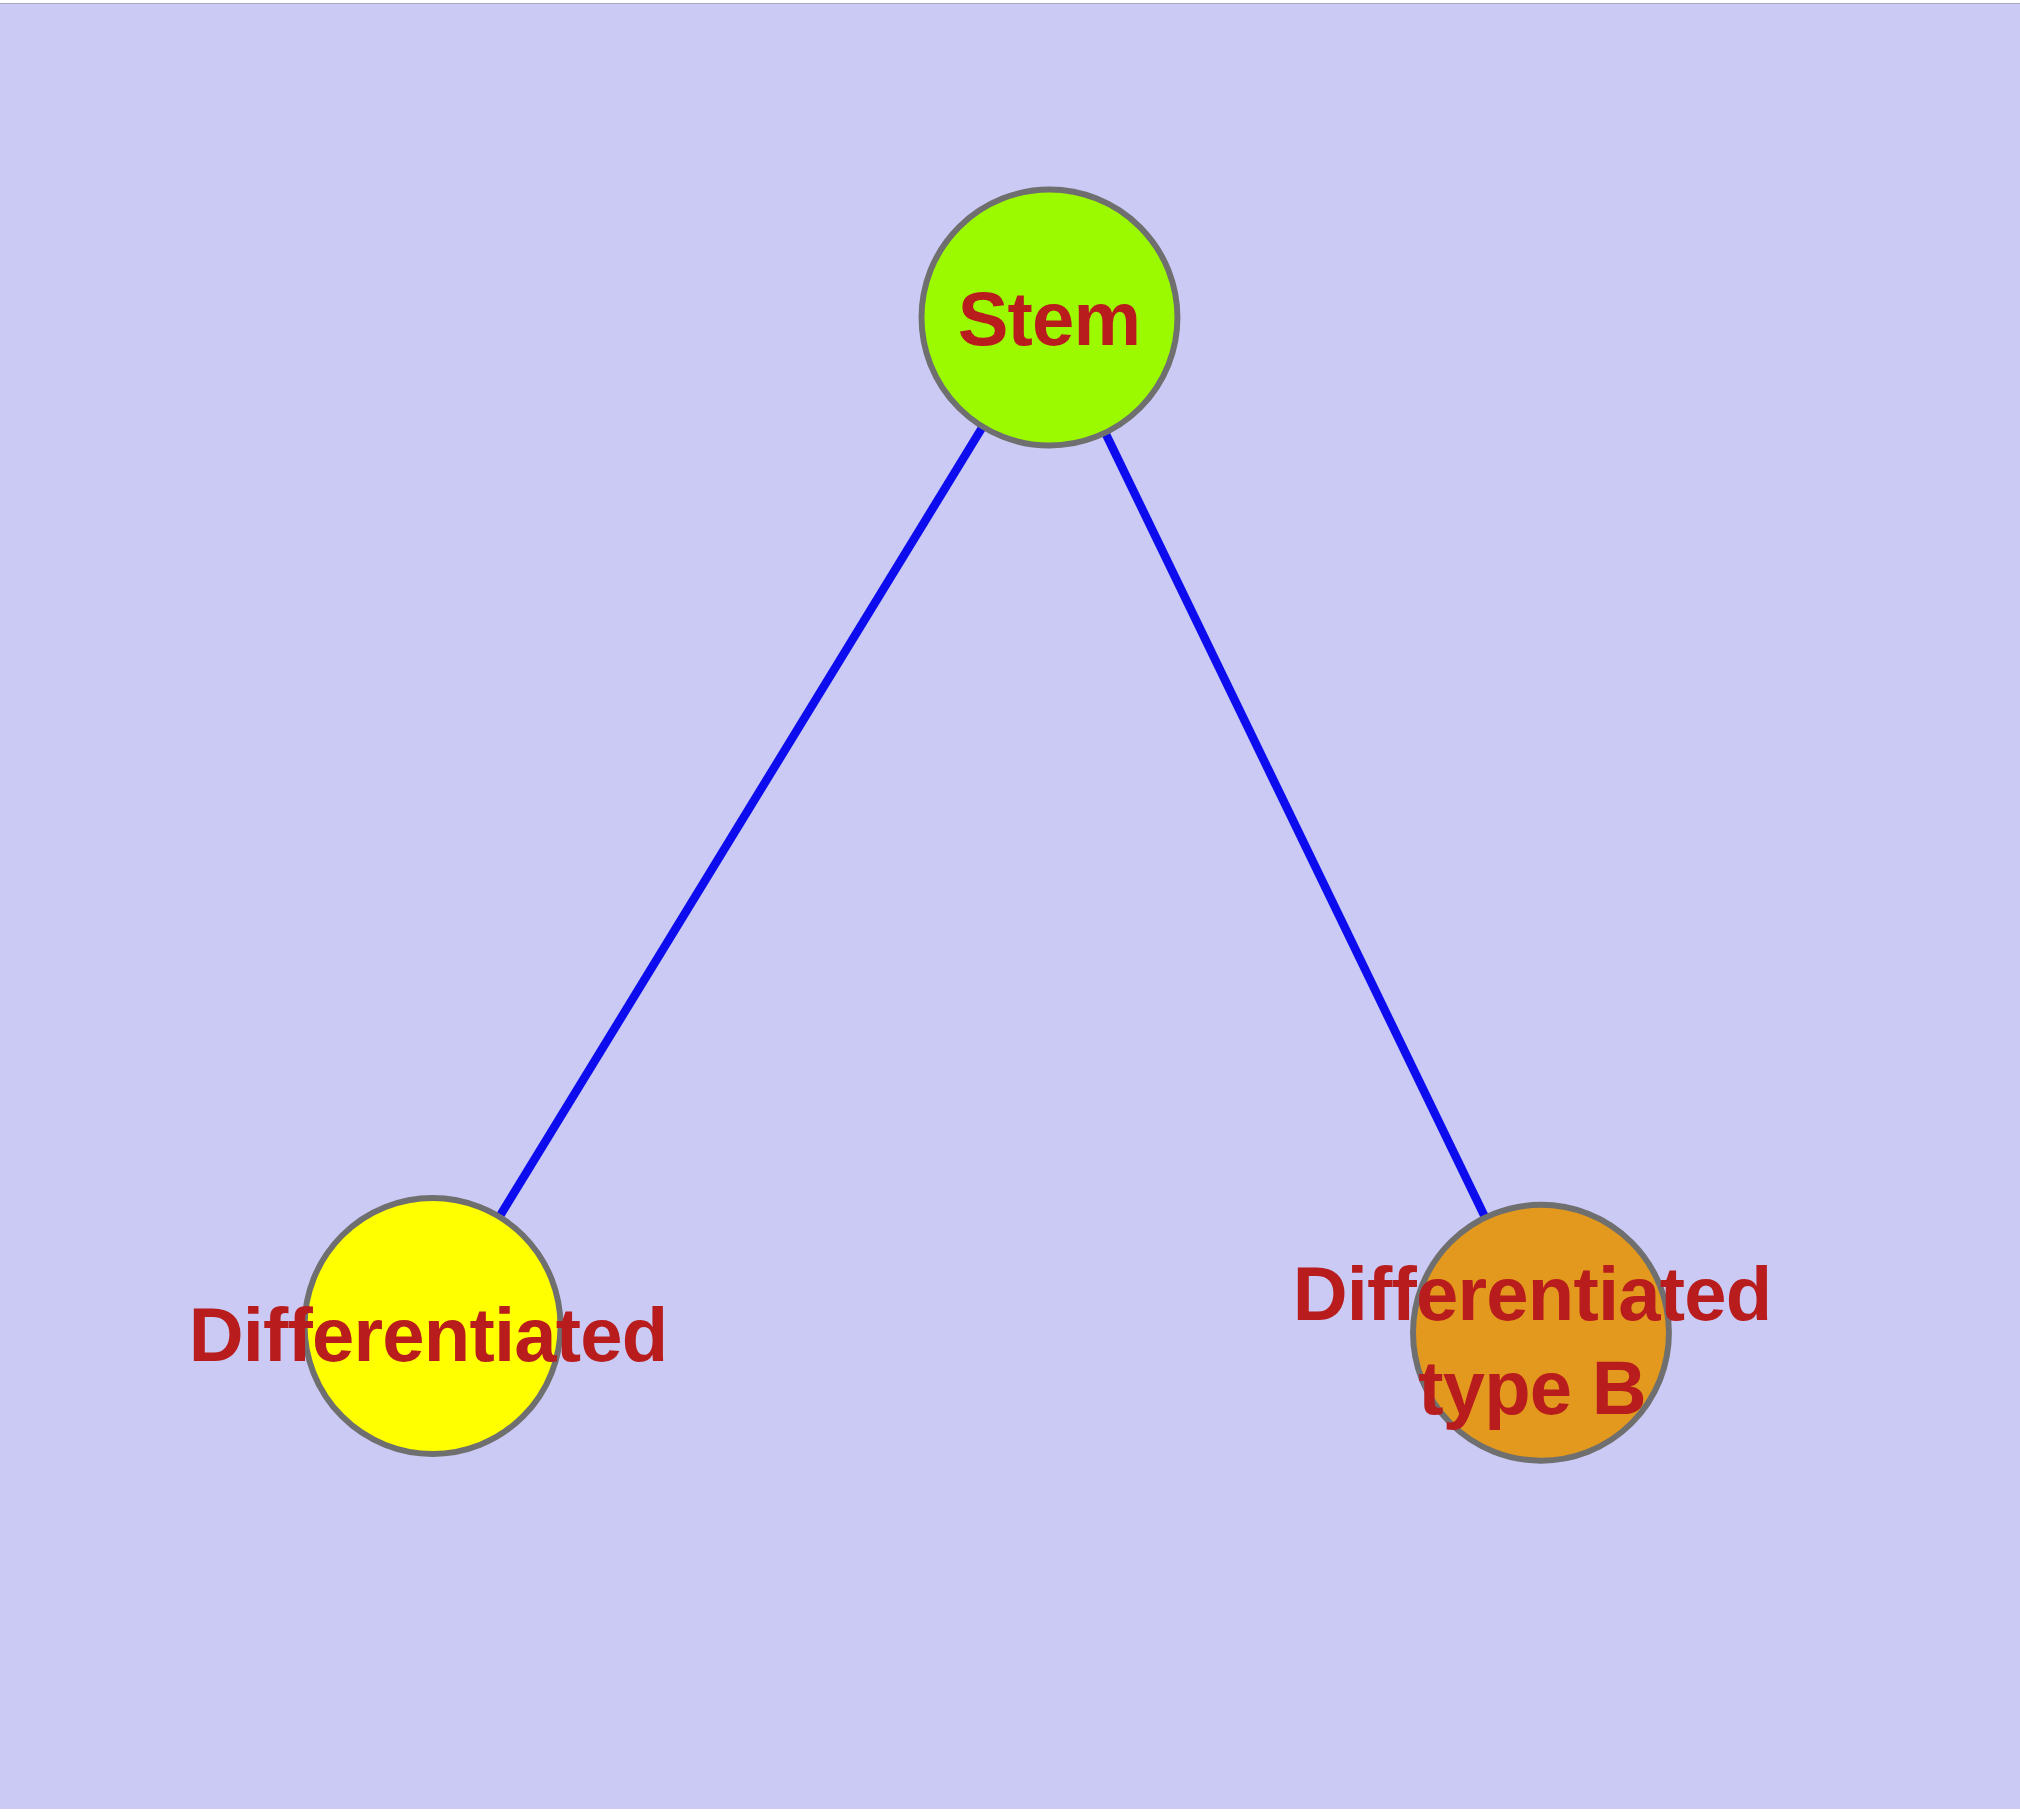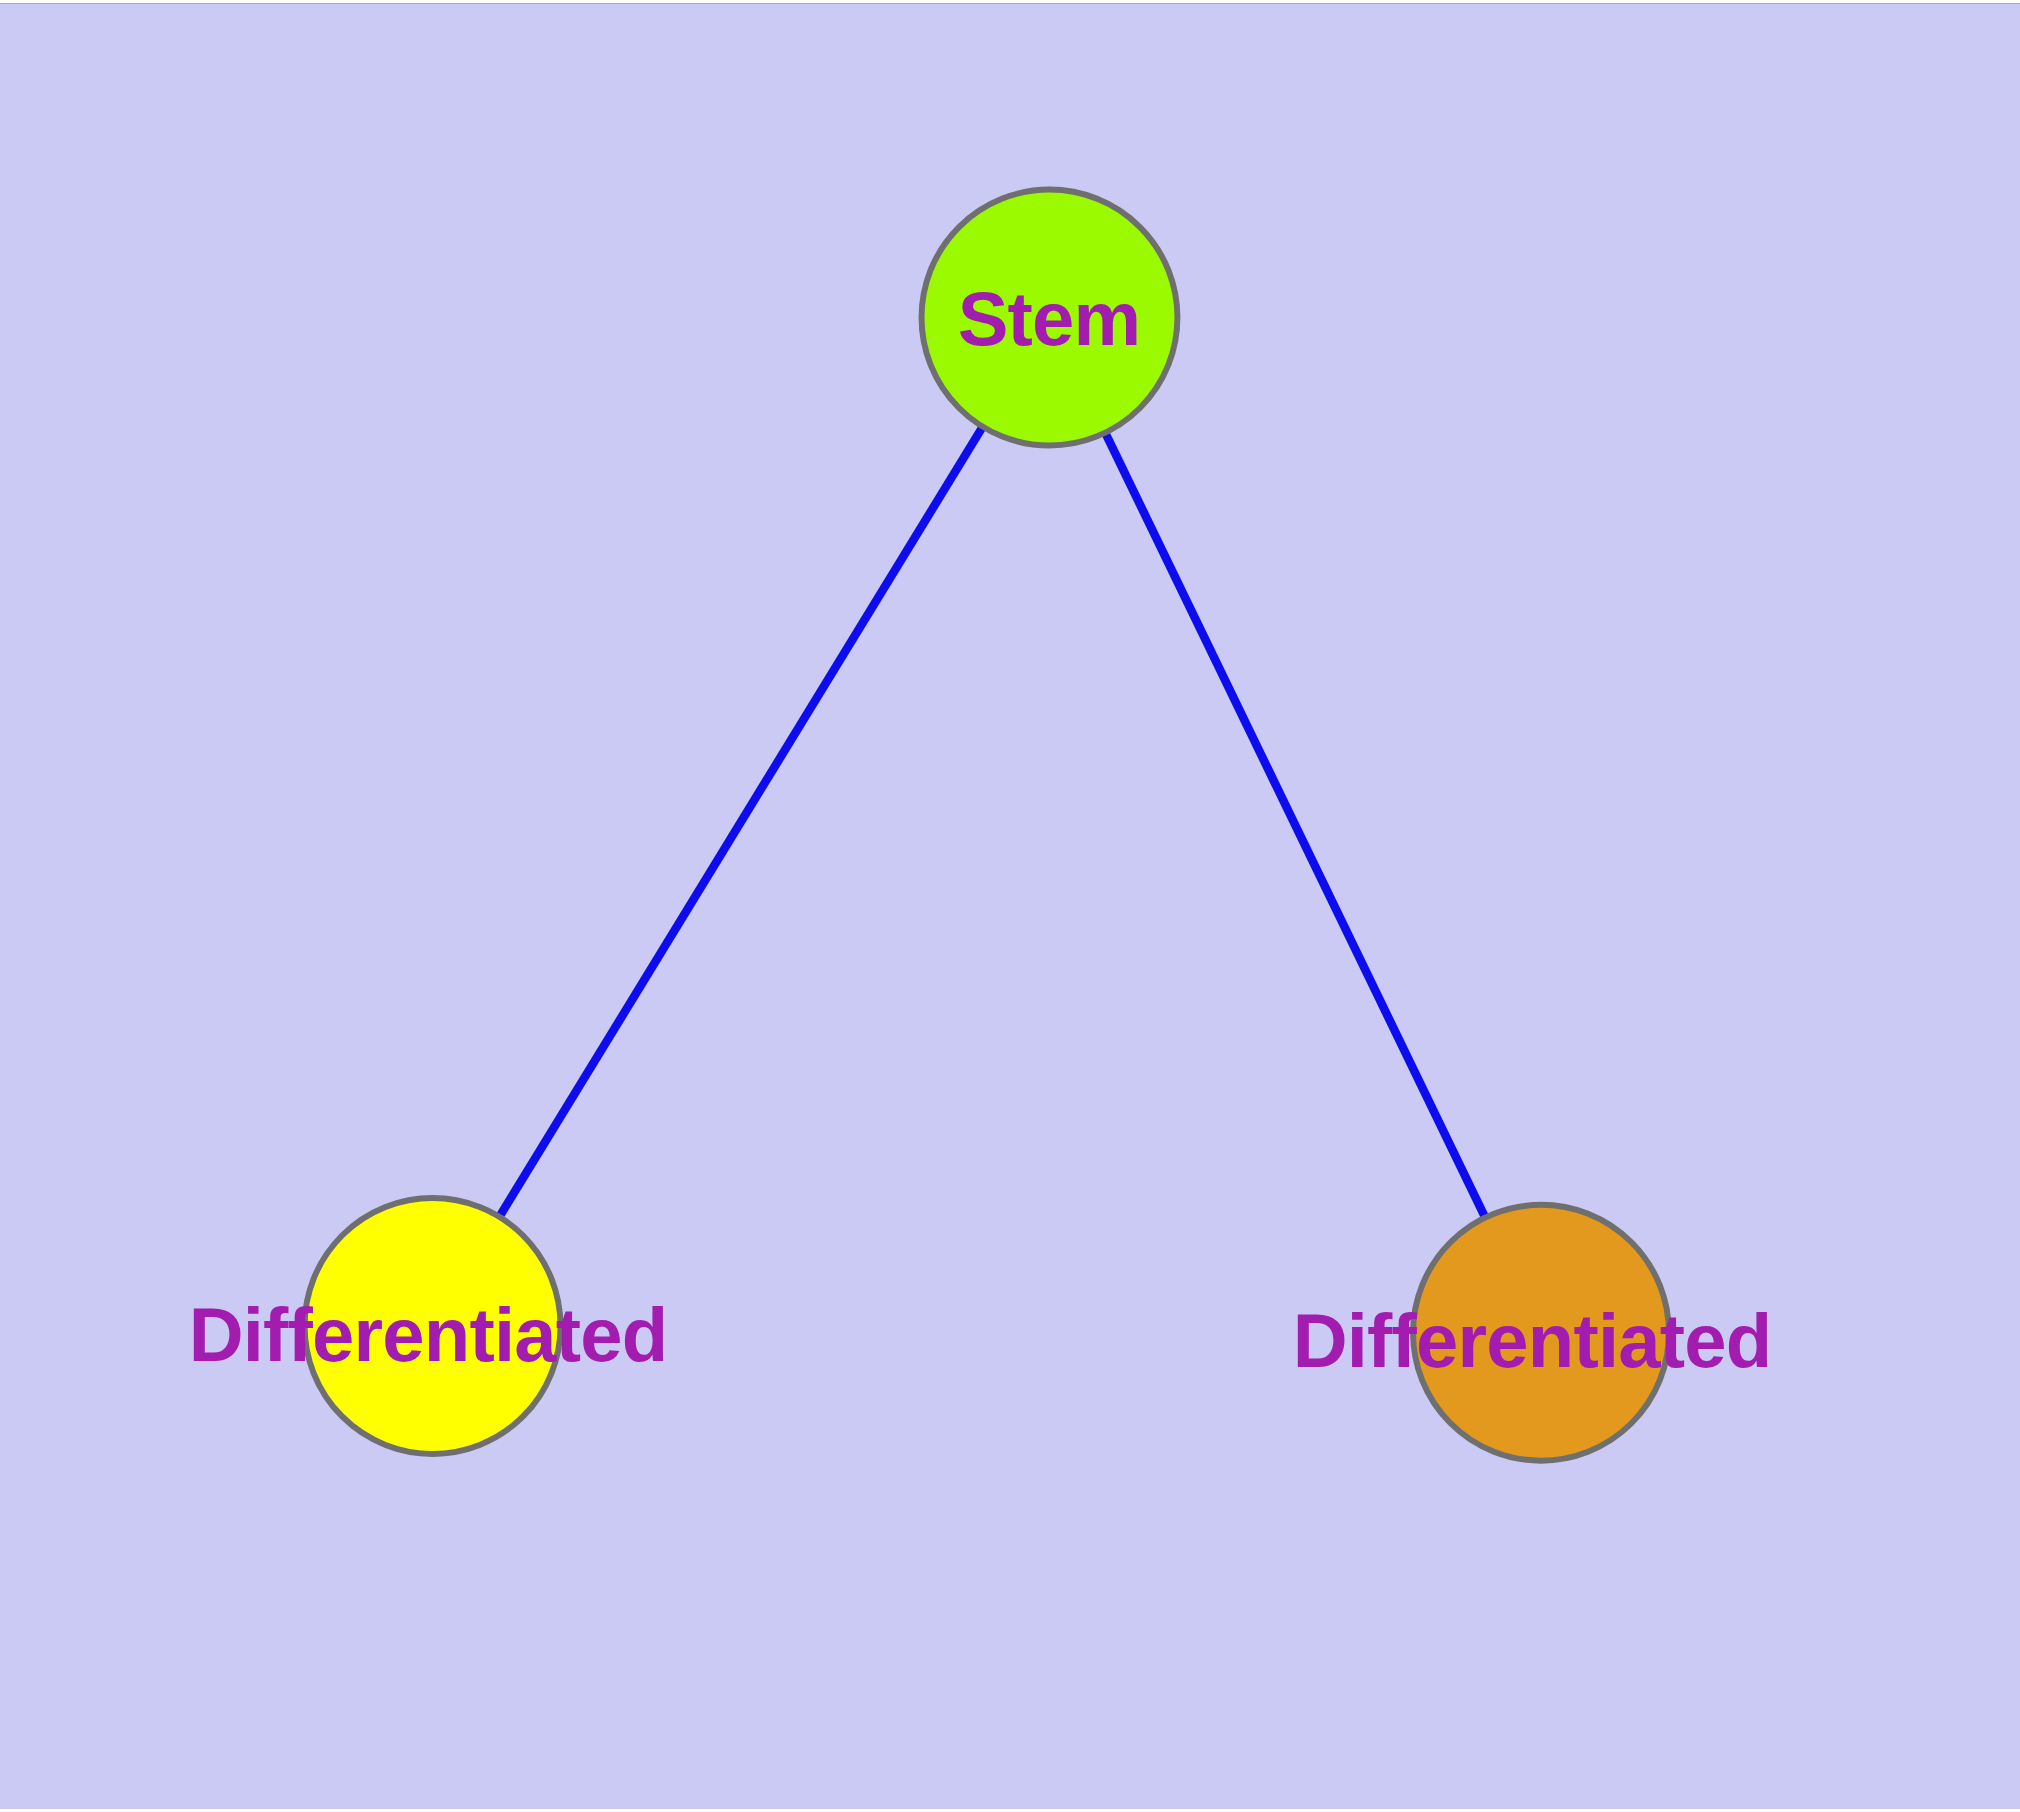--- a/index.html
+++ b/index.html
@@ -34,21 +34,21 @@
   }
   .node-circle {
     stroke-width: 7px;
   }
   .label {
     position: absolute;
     transform: translate(-50%, -50%);
     font-weight: 700;
     font-size: 76px;
     line-height: 94px;
-    color: #a21caf;
+    color: #b91c1c;
     text-align: center;
     white-space: nowrap;
     letter-spacing: -0.8px;
   }
   .label .line { display: block; }
   .label-stem { left: 1049px; top: 315px; }
   .label-a    { left: 428px;  top: 1331px; }
   .label-b    { left: 1532px; top: 1337px; }
 </style>
 </head>
@@ -69,16 +69,17 @@
   <div class="label label-stem">
     <span class="line">Stem</span>
   </div>
 
   <div class="label label-a">
     <span class="line">Differentiated</span>
   </div>
 
   <div class="label label-b">
     <span class="line">Differentiated</span>
+    <span class="line">type B</span>
   </div>
 
 </div>
 
 
 </body></html>

